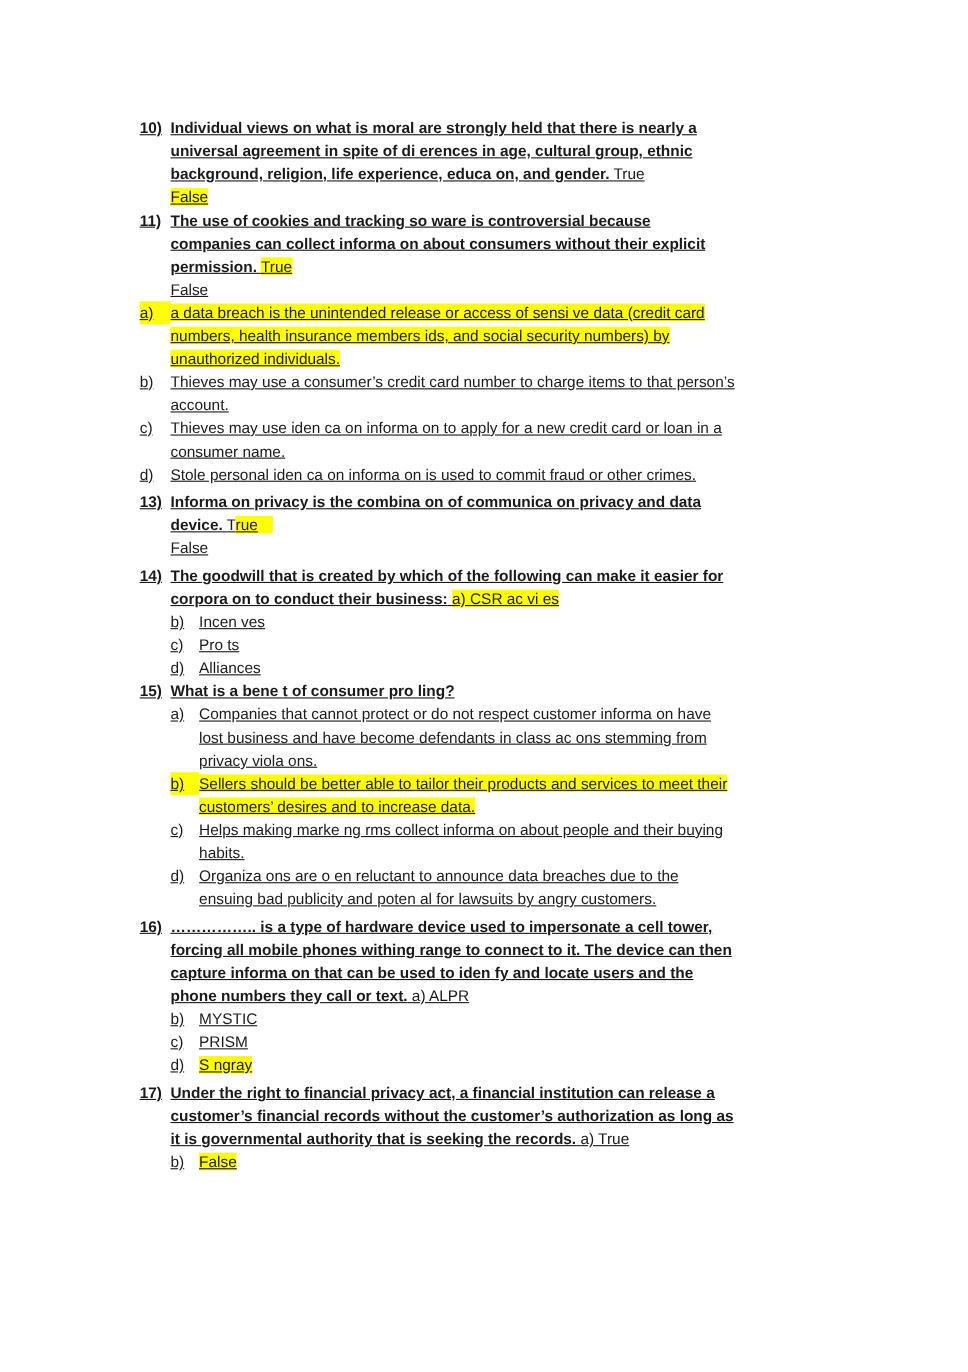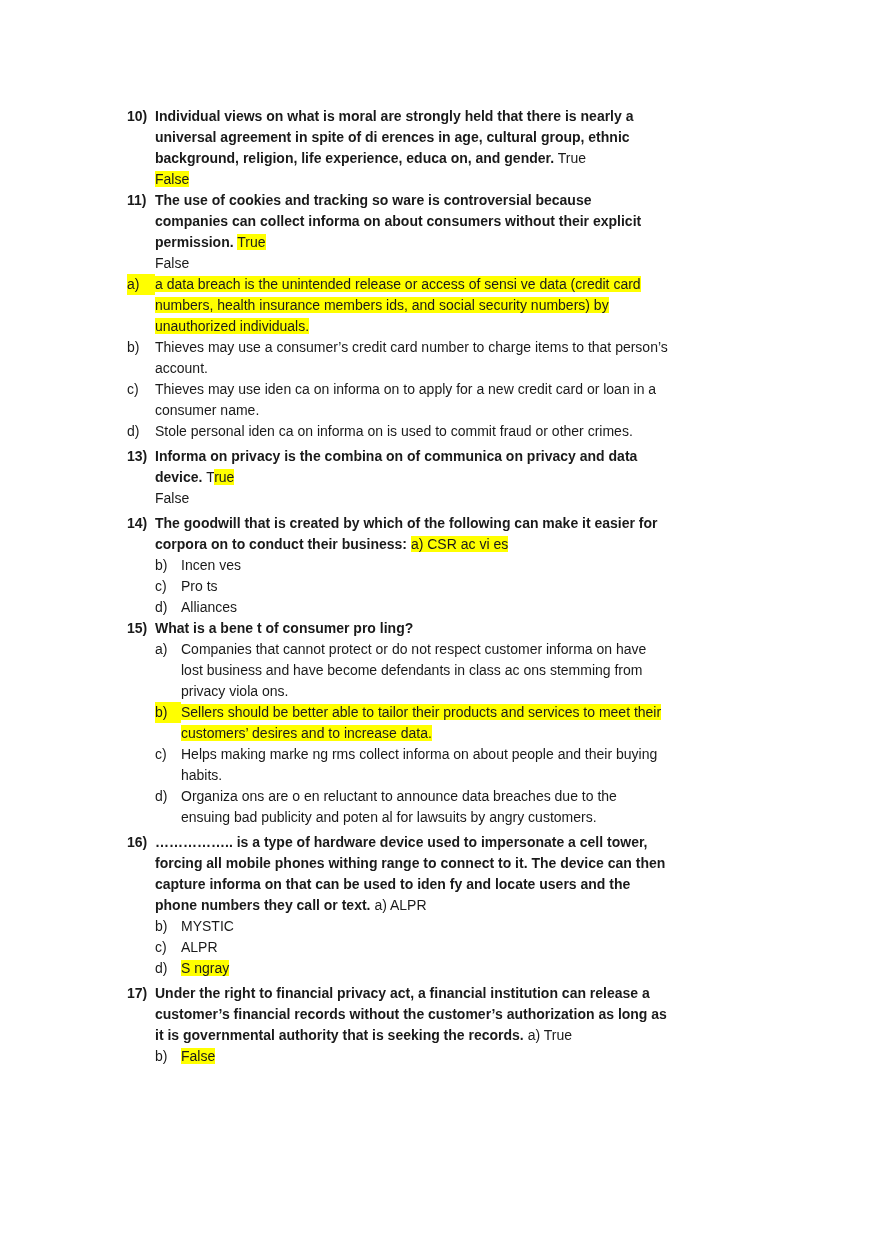--- a/index.html
+++ b/index.html
@@ -8,24 +8,25 @@
     font-size: 14px;
     line-height: 21px;
     color: #1a1a1a;
   }
   .page {
     width: 772px;
     min-height: 1247px;
     box-sizing: border-box;
     padding: 106px 104px 60px 127px;
     background: #ffffff;
+    text-decoration: underline;
   }
   .b { font-weight: 700; }
   .hl { background: #ffff00; }
-  .hl-pad { }
+  .hl-pad { padding-right: 14px; }
   .q { margin: 0; }
   .q.gap { margin-top: 4px; }
   .row { display: flex; align-items: flex-start; }
   .num { flex: 0 0 28px; font-weight: 700; }
   .opt-letter { flex: 0 0 28px; font-weight: 400; }
   .body { flex: 1 1 auto; min-width: 0; }
   .opt.indent { margin-left: 28px; }
   .opt.indent .opt-letter { flex: 0 0 26px; }
 </style>
 </head>
@@ -137,21 +138,21 @@
       <span class="num">16)</span>
       <div class="body">
         <span class="b">…………….. is a type of hardware device used to impersonate a cell tower, forcing all mobile phones withing range to connect to it. The device can then capture informa on that can be used to iden fy and locate users and the phone numbers they call or text.</span>
         <span>a) ALPR</span>
         <div class="row opt indent" style="margin-left:0;">
           <span class="opt-letter">b)</span>
           <div class="body">MYSTIC</div>
         </div>
         <div class="row opt indent" style="margin-left:0;">
           <span class="opt-letter">c)</span>
-          <div class="body">ALPR</div>
+          <div class="body">PRISM</div>
         </div>
         <div class="row opt indent" style="margin-left:0;">
           <span class="opt-letter">d)</span>
           <div class="body"><span class="hl">S ngray</span></div>
         </div>
       </div>
     </div>
   </div>
 
   <div class="q gap">

